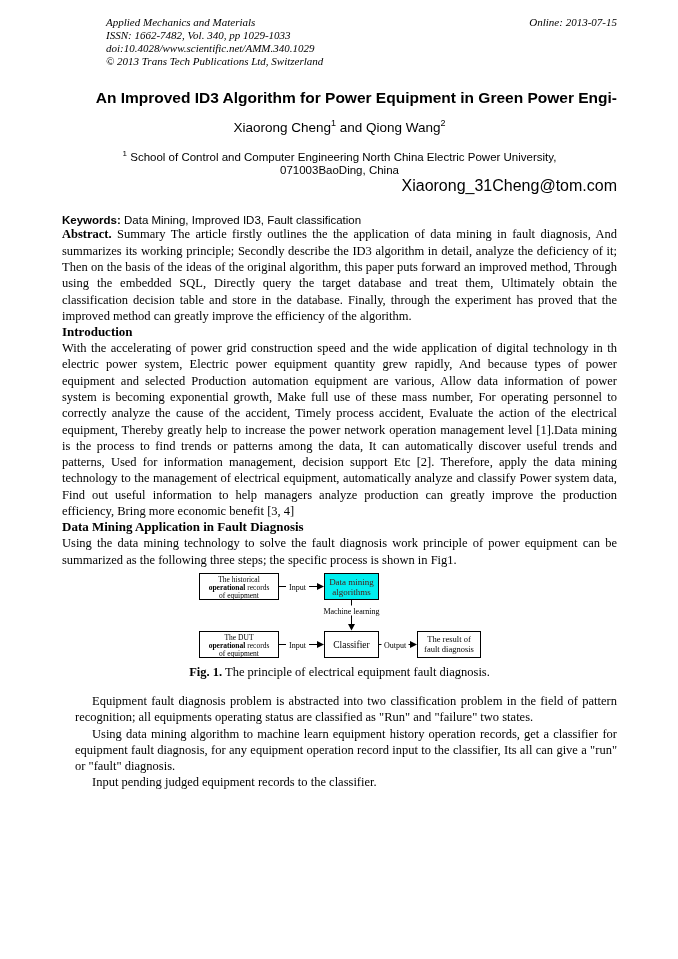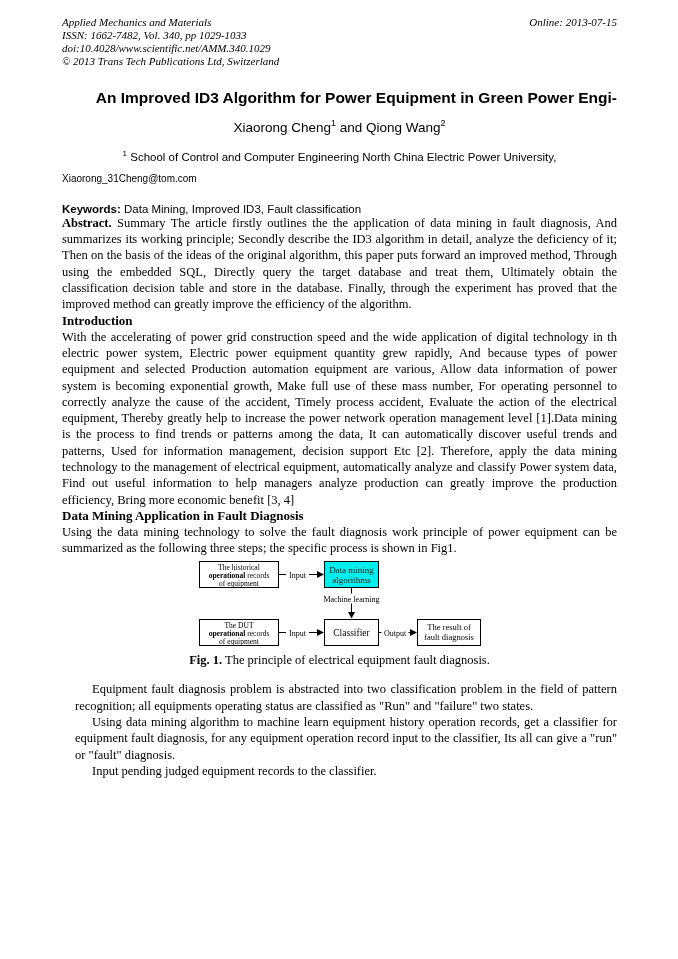--- a/index.html
+++ b/index.html
@@ -9,21 +9,21 @@
     padding: 16px 61px 0 62px;
     background: #fff; color: #000;
     font-family: "Liberation Serif", serif;
     overflow: hidden;
     position: relative;
   }
   .pg-header {
     display: flex; justify-content: space-between; align-items: flex-start;
     font-style: italic; font-size: 11px; line-height: 13px;
   }
-  .pub-lines div { white-space: nowrap; }
+  .pub-lines div { white-space: nowrap; margin-left: 44px; }
   .online-date { white-space: nowrap; text-align: center; }
 
   h1.title {
     font-family: "Liberation Sans", sans-serif;
     font-size: 15.5px; line-height: 19px; font-weight: bold;
     text-align: right; margin: 20px 0 0 0;
   }
   h1.title span { display: block; }
 
   .authors {
@@ -34,21 +34,21 @@
 
   .affil {
     font-family: "Liberation Sans", sans-serif;
     font-size: 11.5px; line-height: 13.5px; text-align: center; margin-top: 12px;
   }
   .affil sup { font-size: 8px; }
   .affil .affil-line2 { display: block; }
 
   .email {
     font-family: "Liberation Sans", sans-serif;
-    font-size: 10px; text-align: left; margin-top: 9px;
+    font-size: 16px; text-align: right; 
   }
 
   .keywords {
     font-family: "Liberation Sans", sans-serif;
     font-size: 11.5px; margin-top: 19px;
   }
   .kw-label { font-weight: bold; }
 
   p.body {
     font-size: 12.5px; line-height: 16.3px;
@@ -90,21 +90,21 @@
     </div>
     <div class="online-date">Online: 2013-07-15</div>
   </div>
 
   <h1 class="title">
     <span>An Improved ID3 Algorithm for Power Equipment in Green Power Engi-</span>
   </h1>
 
   <div class="authors"><span>Xiaorong Cheng</span><sup>1</sup><span> and </span><span>Qiong Wang</span><sup>2</sup></div>
 
-  <div class="affil"><sup>1</sup><span> School of Control and Computer Engineering North China Electric Power University,</span></div>
+  <div class="affil"><sup>1</sup><span> School of Control and Computer Engineering North China Electric Power University,</span><span class="affil-line2">071003BaoDing, China</span></div>
 
   <div class="email">Xiaorong_31Cheng@tom.com</div>
 
   <div class="keywords"><span class="kw-label">Keywords:</span><span> Data Mining, Improved ID3, Fault classification</span></div>
 
   <p class="body abstract"><span class="ab-label">Abstract.</span><span> Summary The article firstly outlines the the application of data mining in fault diagnosis, And summarizes its working principle; Secondly describe the ID3 algorithm in detail, analyze the deficiency of it; Then on the basis of the ideas of the original algorithm, this paper puts forward an improved method, Through using the embedded SQL, Directly query the target database and treat them, Ultimately obtain the classification decision table and store in the database. Finally, through the experiment has proved that the improved method can greatly improve the efficiency of the algorithm.</span></p>
 
   <h2 class="sec sec-intro">Introduction</h2>
   <p class="body sec-body">With the accelerating of power grid construction speed and the wide application of digital technology in th electric power system, Electric power equipment quantity grew rapidly, And because types of power equipment and selected Production automation equipment are various, Allow data information of power system is becoming exponential growth, Make full use of these mass number, For operating personnel to correctly analyze the cause of the accident, Timely process accident, Evaluate the action of the electrical equipment, Thereby greatly help to increase the power network operation management level [1].Data mining is the process to find trends or patterns among the data, It can automatically discover useful trends and patterns, Used for information management, decision support Etc [2]. Therefore, apply the data mining technology to the management of electrical equipment, automatically analyze and classify Power system data, Find out useful information to help managers analyze production can greatly improve the production efficiency, Bring more economic benefit [3, 4]</p>
 

